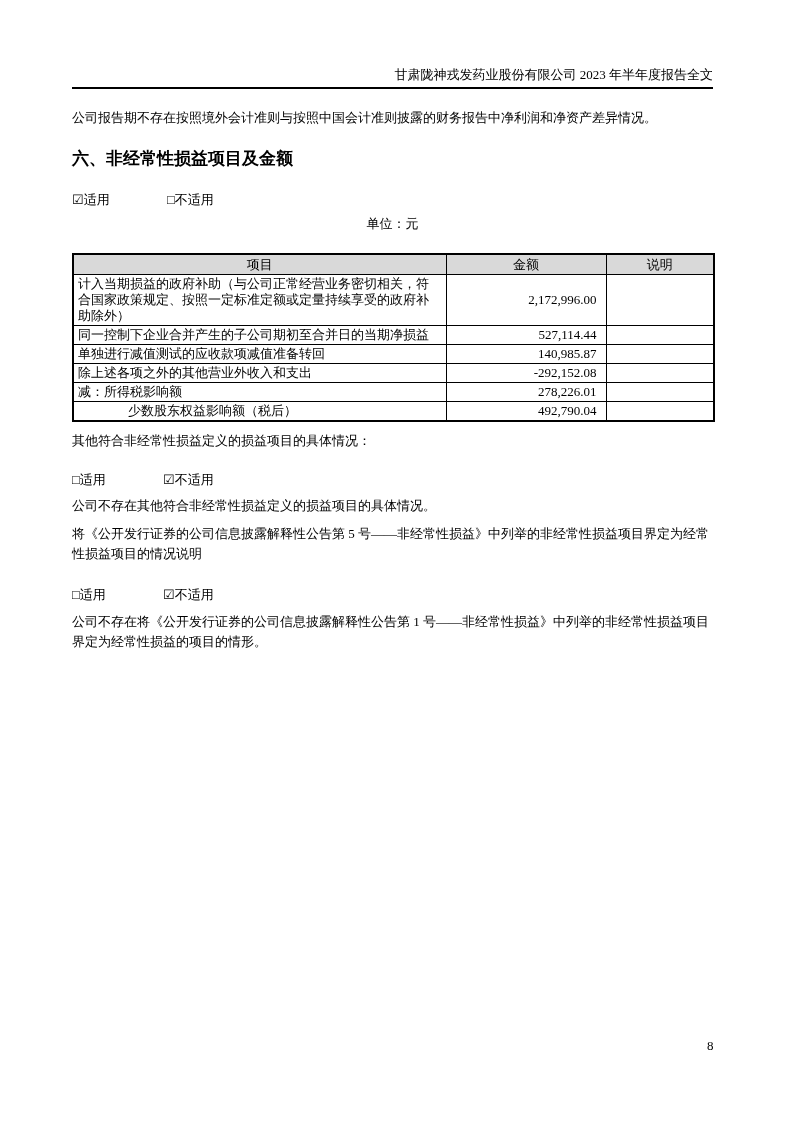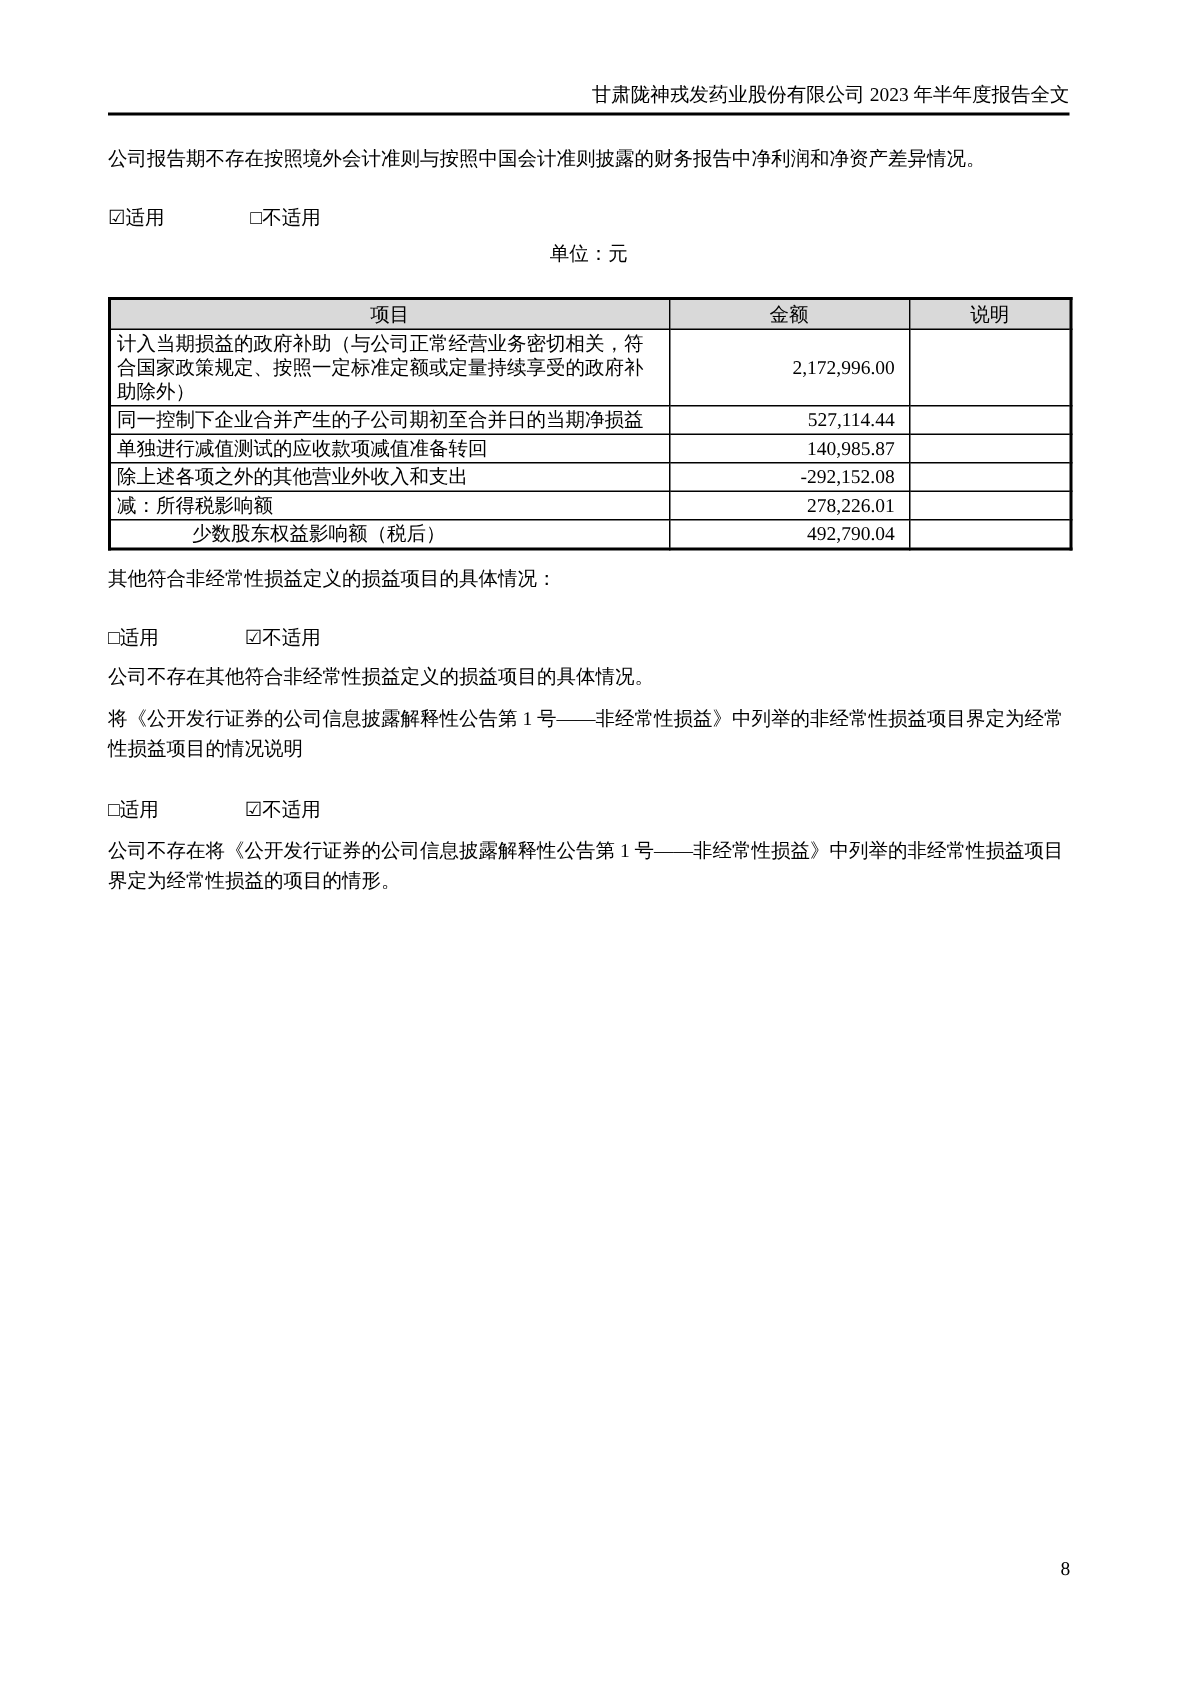--- a/index.html
+++ b/index.html
@@ -10,21 +10,21 @@
   body {
     width: 793px;
     height: 1122px;
     position: relative;
     font-family: "Liberation Serif", "DejaVu Serif", serif;
     color: #000000;
   }
   .page {
     position: absolute;
     left: 72px;
-    top: 0;
+    top: 12px;
     width: 641px;
   }
   .running-header {
     padding-top: 55px;
     padding-bottom: 5px;
     border-bottom: 2px solid #000;
     text-align: right;
     font-size: 13px;
     line-height: 15px;
   }
@@ -96,20 +96,21 @@
 <body>
 
 <div class="page">
 
   <div class="running-header">
     <span>甘肃陇神戎发药业股份有限公司 2023 年半年度报告全文</span>
   </div>
 
   <p class="intro-para">公司报告期不存在按照境外会计准则与按照中国会计准则披露的财务报告中净利润和净资产差异情况。</p>
 
+  <h2 class="section-title">六、非经常性损益项目及金额</h2>
 
   <p class="checkbox-line">
     <span class="cb">☑适用</span>
     <span class="cb">□不适用</span>
   </p>
 
   <p class="unit-line">单位：元</p>
 
   <table class="nri-table">
     <colgroup>
@@ -160,21 +161,21 @@
 
   <p class="note-para tight">其他符合非经常性损益定义的损益项目的具体情况：</p>
 
   <p class="checkbox-line">
     <span class="cb">□适用</span>
     <span class="cb">☑不适用</span>
   </p>
 
   <p class="note-para tight">公司不存在其他符合非经常性损益定义的损益项目的具体情况。</p>
 
-  <p class="note-para">将《公开发行证券的公司信息披露解释性公告第 1 号——非经常性损益》中列举的非经常性损益项目界定为经常性损益项目的情况说明</p>
+  <p class="note-para">将《公开发行证券的公司信息披露解释性公告第 5 号——非经常性损益》中列举的非经常性损益项目界定为经常性损益项目的情况说明</p>
 
   <p class="checkbox-line">
     <span class="cb">□适用</span>
     <span class="cb">☑不适用</span>
   </p>
 
   <p class="note-para">公司不存在将《公开发行证券的公司信息披露解释性公告第 1 号——非经常性损益》中列举的非经常性损益项目界定为经常性损益的项目的情形。</p>
 
 </div>
 

